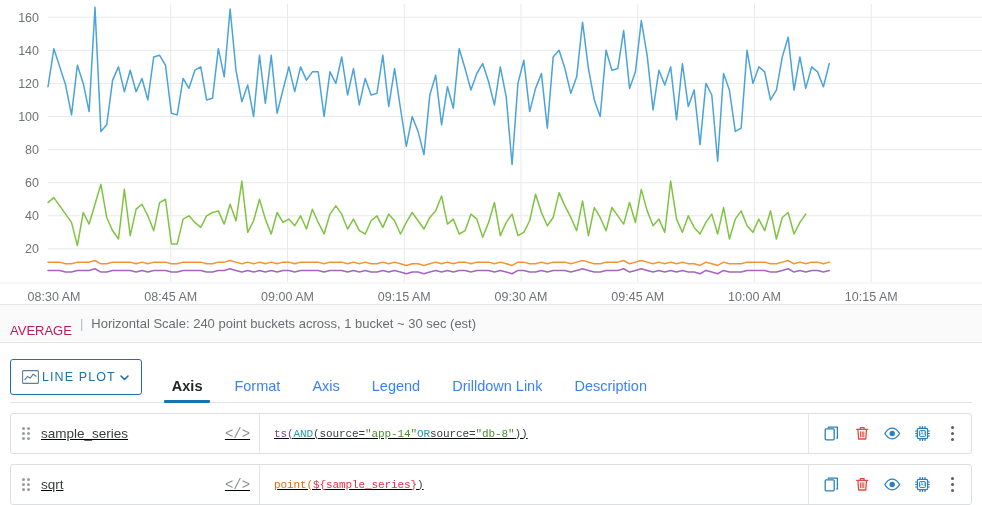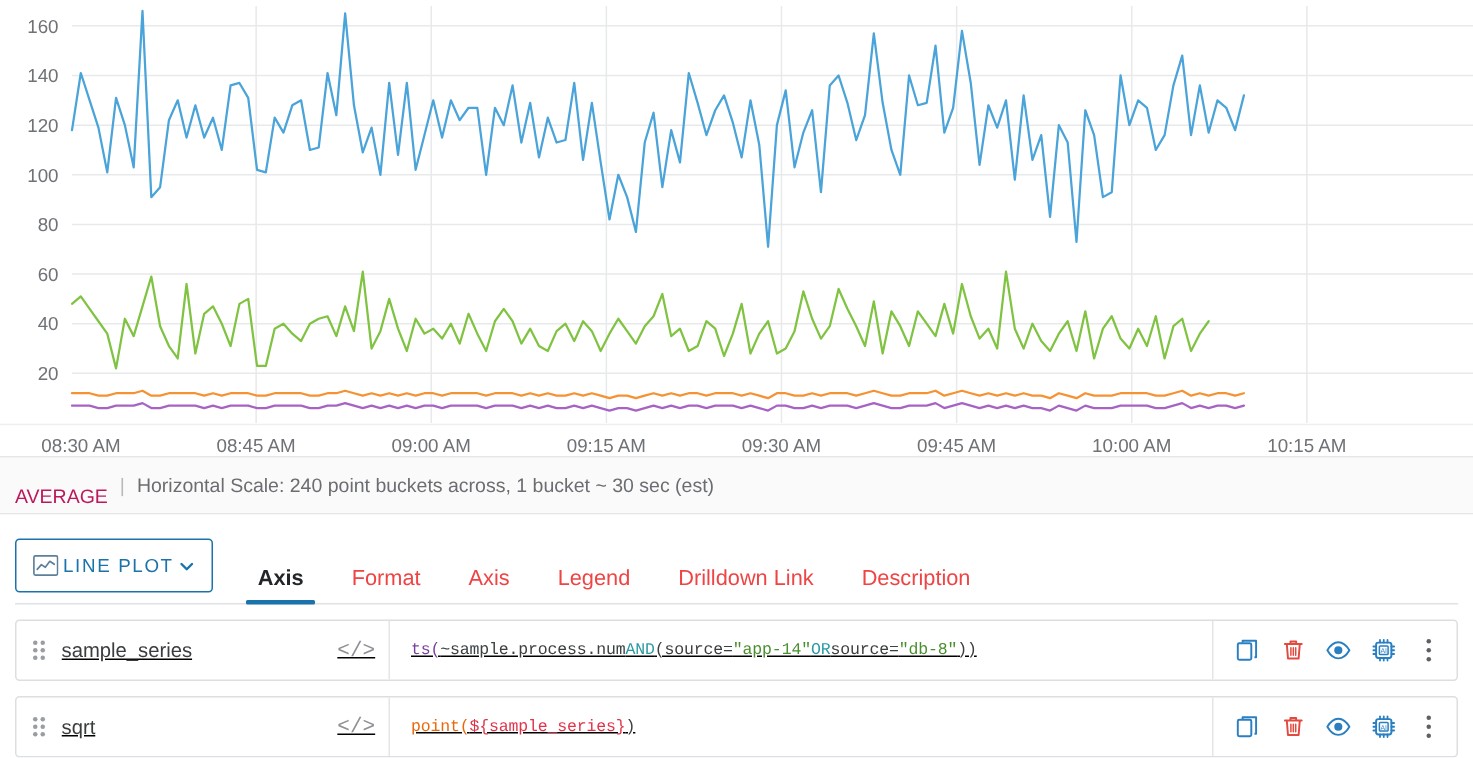--- a/index.html
+++ b/index.html
@@ -51,21 +51,21 @@
     cursor:pointer;white-space:nowrap;
   }
   .plot-type-btn .lp-label{line-height:1;}
   .ic-lineplot{width:17px;height:14px;display:block;}
   .ic-chev{width:11px;height:11px;display:block;}
 
   .tabs{display:flex;align-items:flex-end;height:100%;margin-left:14px;}
   .tab{
     position:relative;
     padding:0 16px 10px 16px;
-    font-size:14.5px;color:#ef4444;
+    font-size:14.5px;color:#3b82f6;
     line-height:1;
     cursor:pointer;white-space:nowrap;
     align-self:flex-end;
   }
   .tab.active{color:#232629;font-weight:bold;}
   .tab.active:after{
     content:"";position:absolute;left:8px;right:8px;bottom:0;height:3px;
     background:#1a73aa;border-radius:1px;z-index:2;
   }
 
@@ -221,21 +221,20 @@
             <i></i>
             <i></i>
             <i></i>
             <i></i>
           </div>
         </div>
         <div class="q-name">sample_series</div>
         <div class="q-code-ic">&lt;/&gt;</div>
         <div class="q-expr">
           <span class="tok-fn">ts(</span>
-          <span class="tok-plain">~sample.process.num </span>
           <span class="tok-op">AND</span>
           <span class="tok-plain"> (source=</span>
           <span class="tok-str">"app-14"</span>
           <span class="tok-plain"> </span>
           <span class="tok-op">OR</span>
           <span class="tok-plain">  source=</span>
           <span class="tok-str">"db-8"</span>
           <span class="tok-plain">))</span>
         </div>
         <div class="q-actions">

